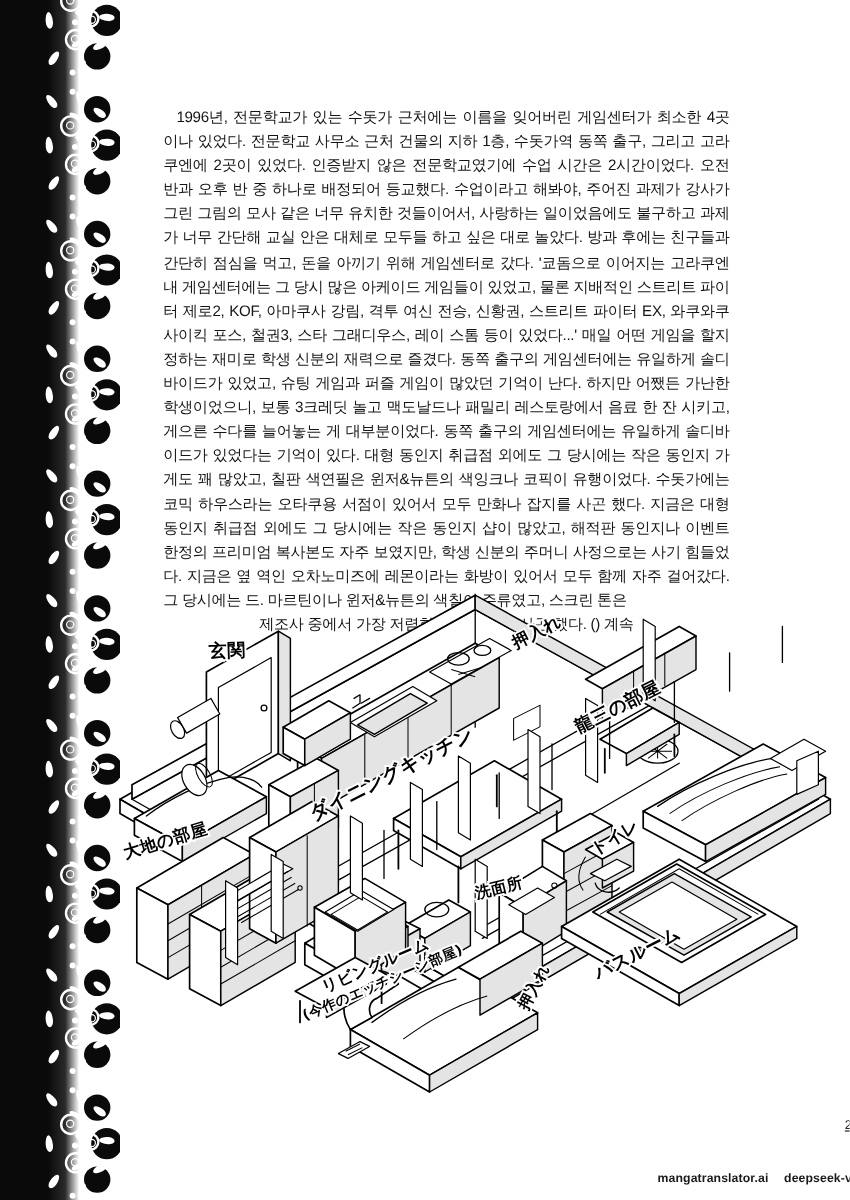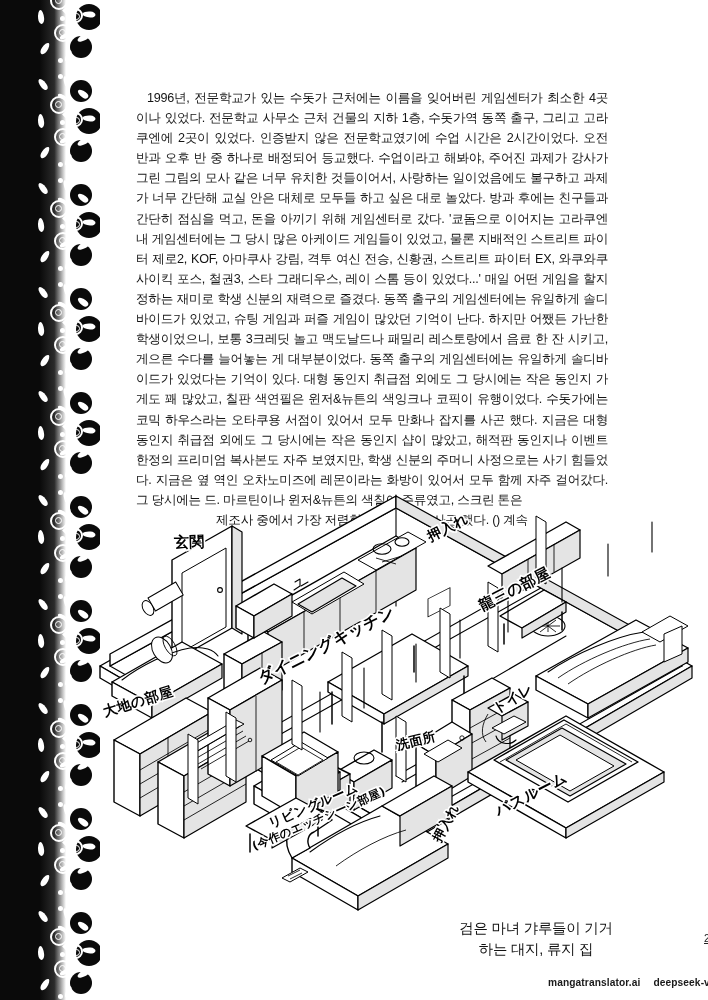--- a/index.html
+++ b/index.html
@@ -685,24 +685,20 @@
 
     <div class="fp-label" style="left:330px; top:330px; font-size:13px; transform:rotate(-62deg);">
       <span class="txt">押入れ</span>
     </div>
 
     <div class="fp-label" style="left:396px; top:300px; font-size:15px; transform:rotate(-27deg);">
       <span class="txt">バスルーム</span>
     </div>
   </div>
 
-  <div id="caption">
-    <div>검은 마녀 갸루들이 기거</div>
-    <div>하는 대지, 류지 집</div>
-  </div>
 
   <div id="page-number">29</div>
 
   <div id="watermark">
     <span>mangatranslator.ai</span><span class="wm-gap"></span><span>deepseek-v3</span>
   </div>
 
 </div>
 
 </body></html>

